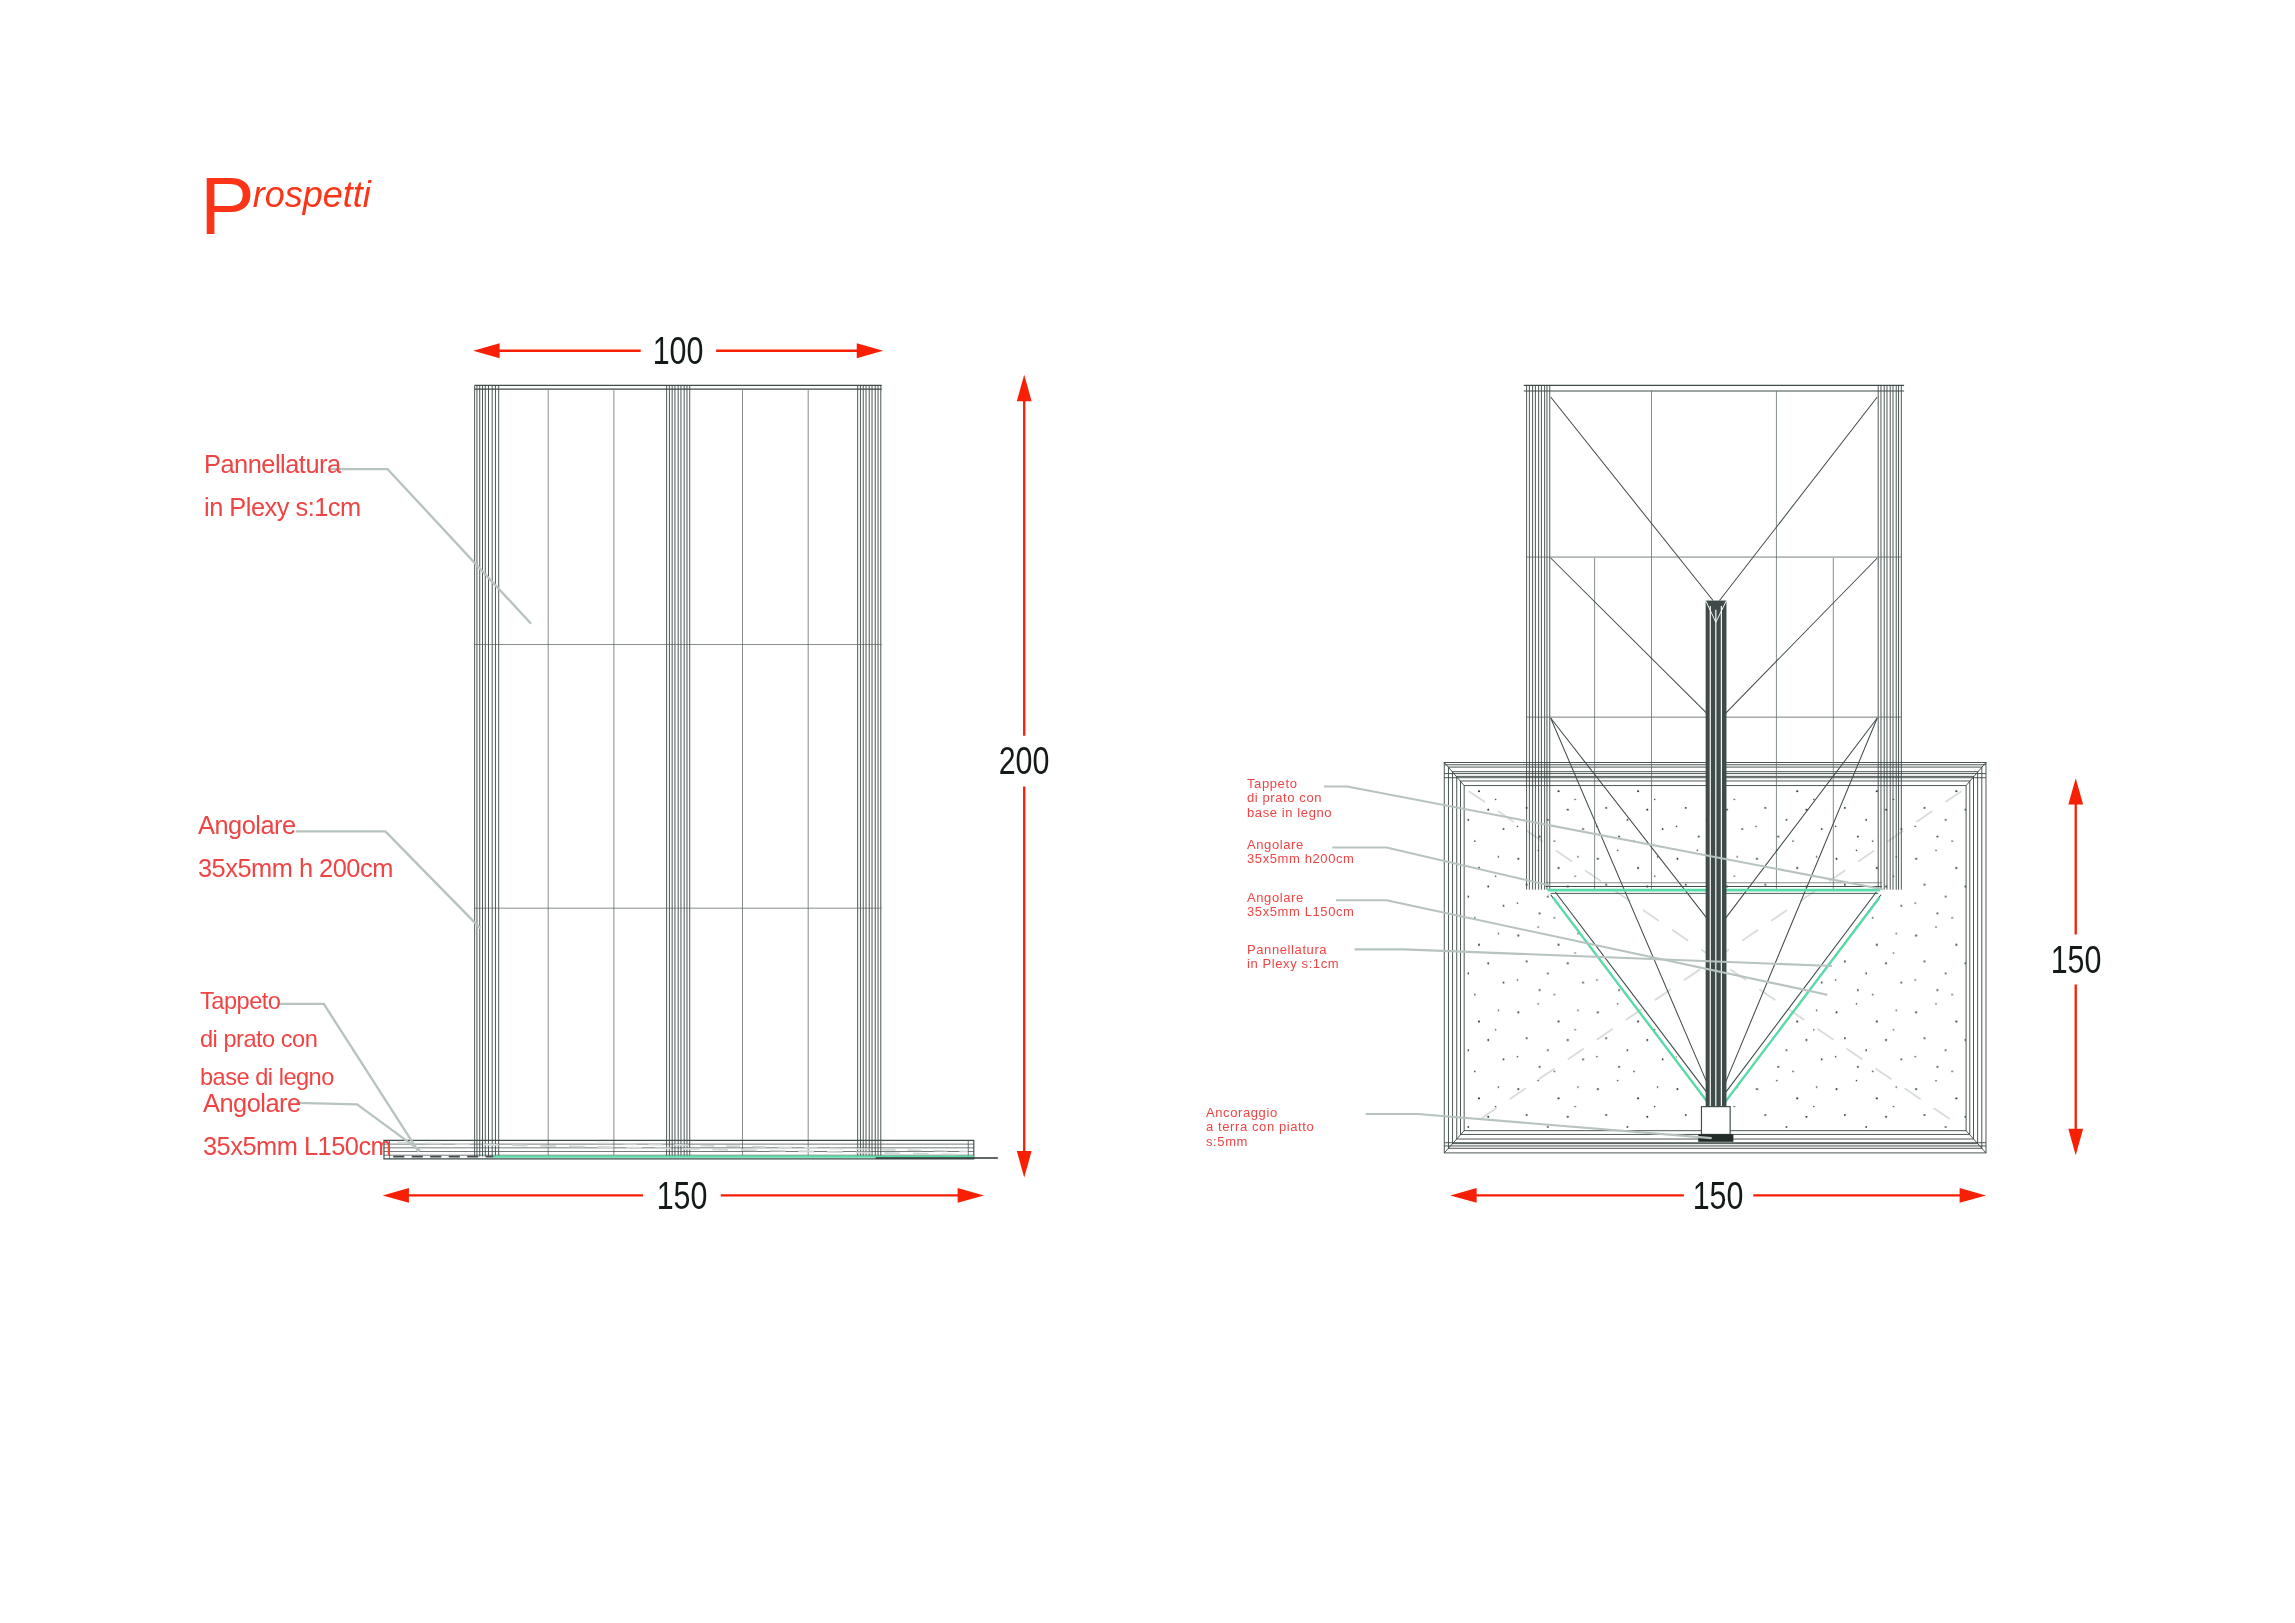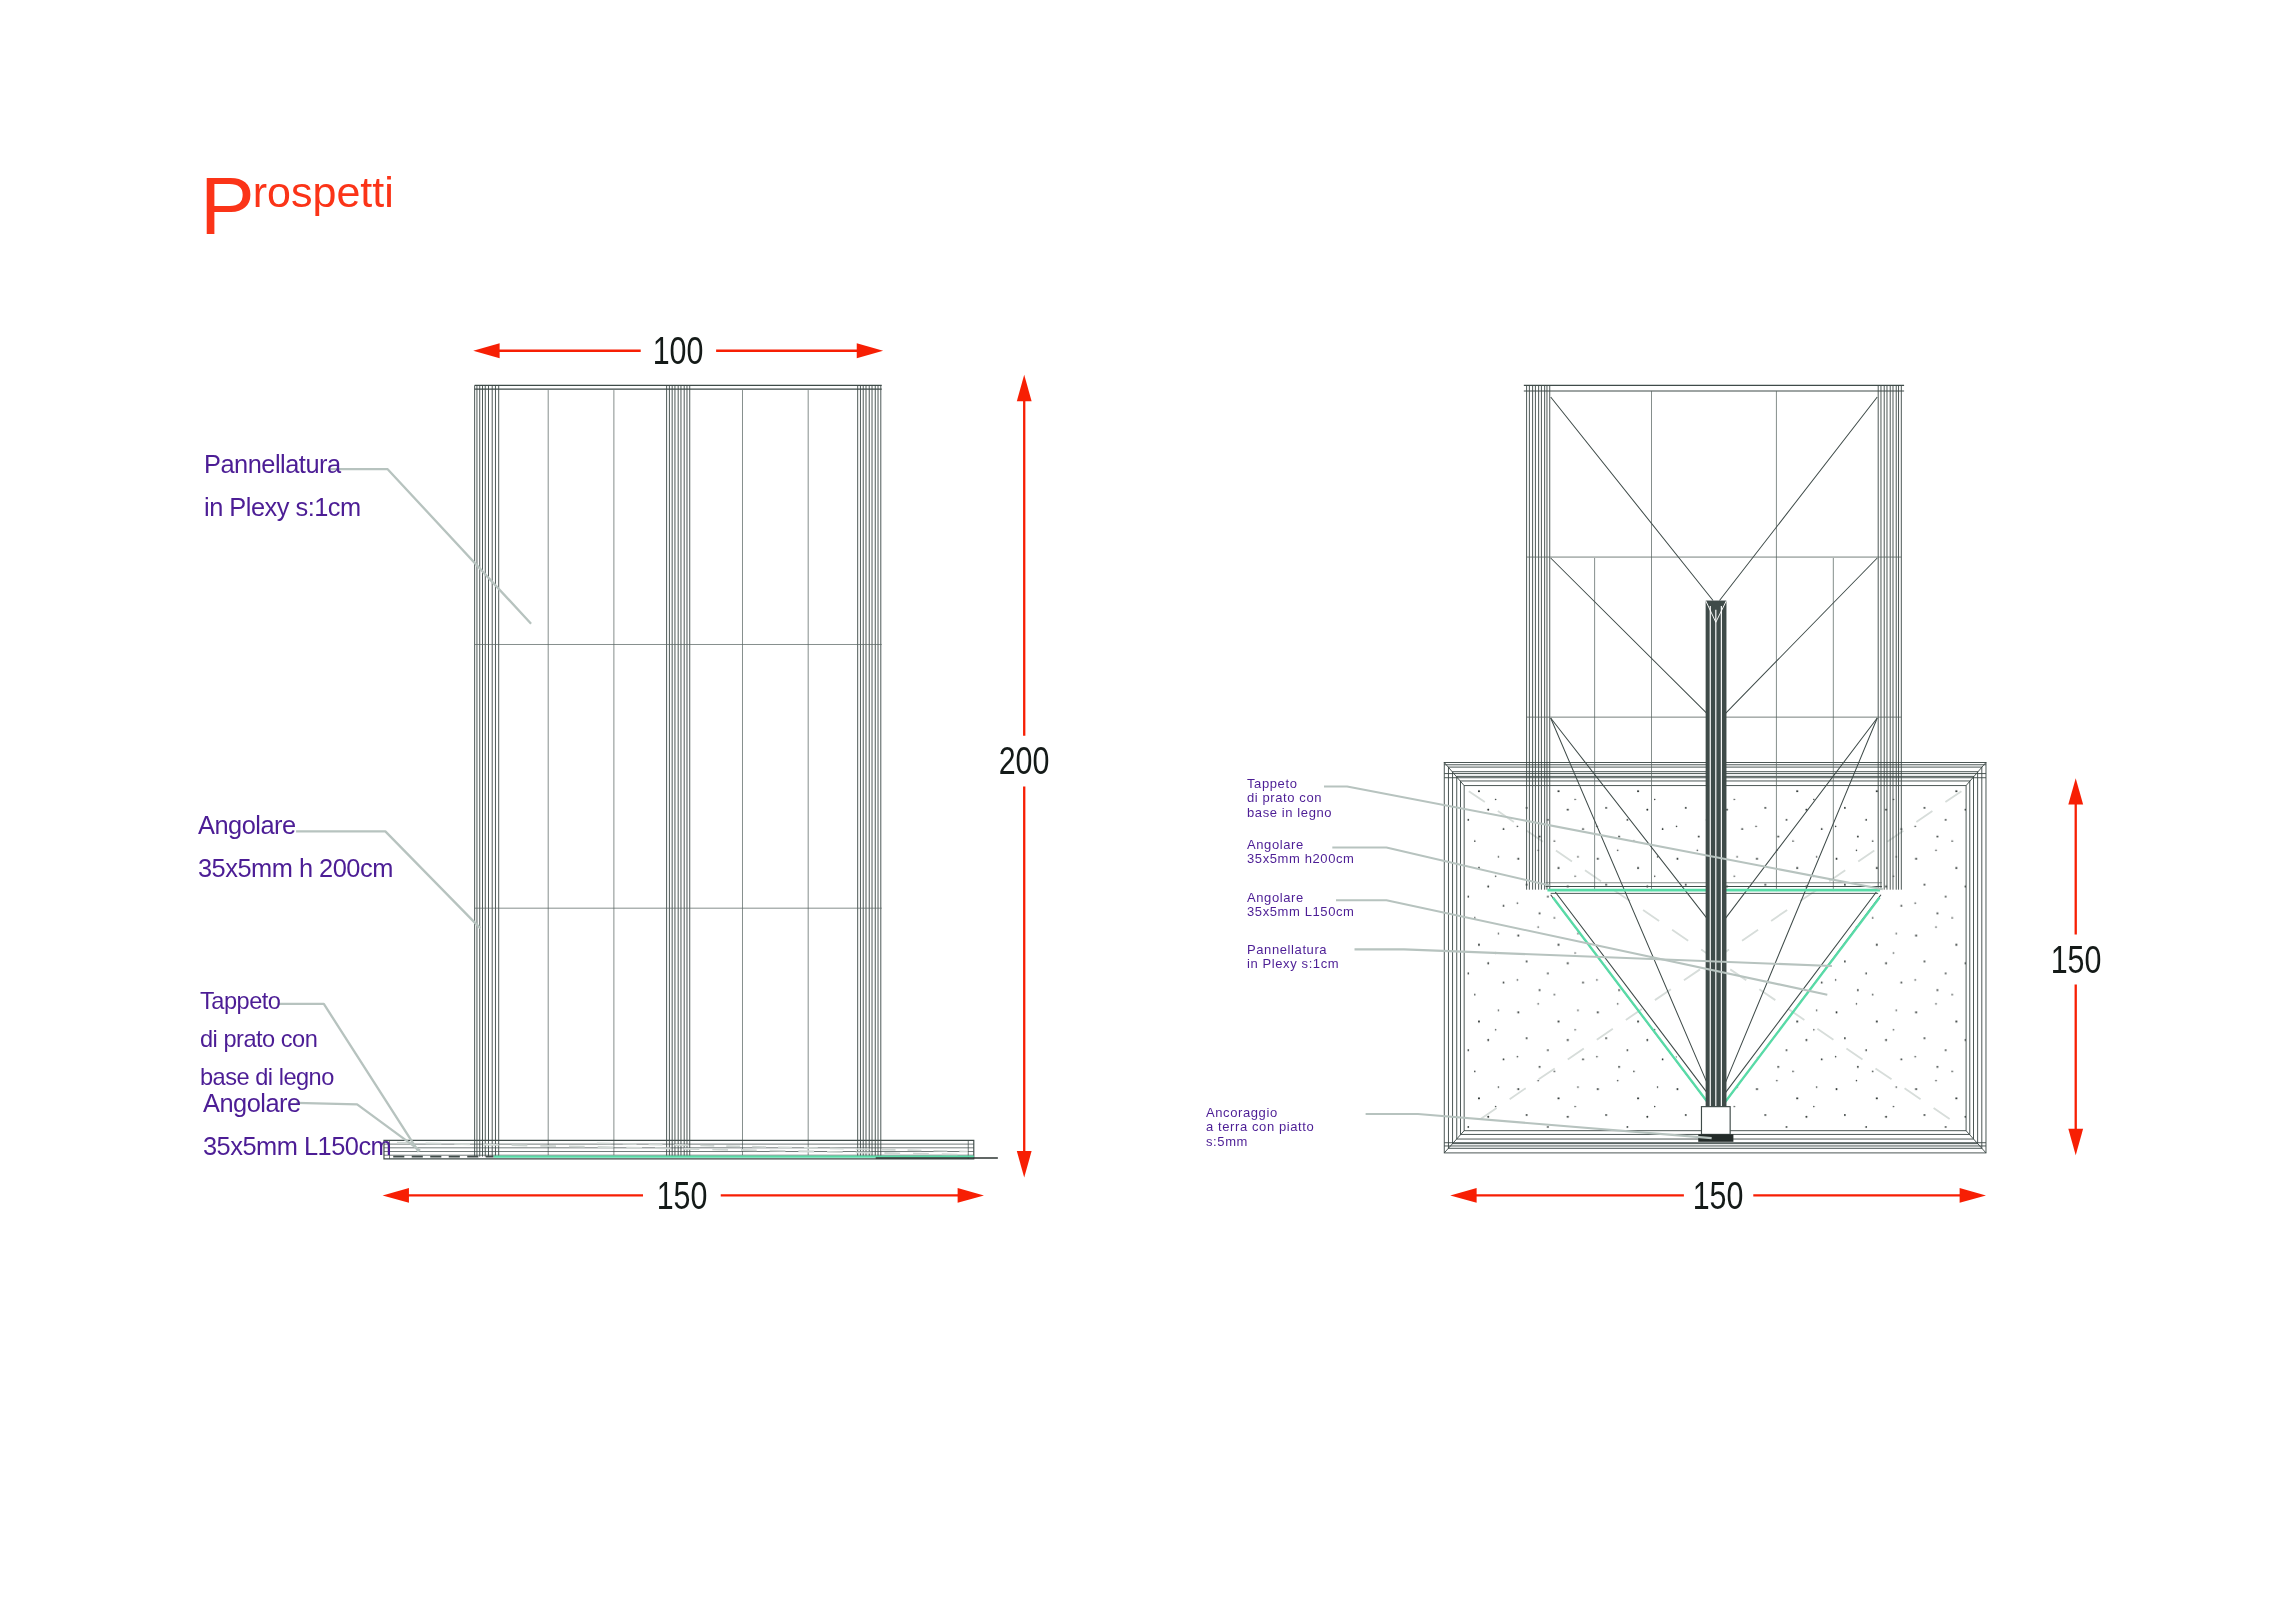--- a/index.html
+++ b/index.html
@@ -1,24 +1,24 @@
 <!DOCTYPE html>
 <html style="font-size:7.4px"><head>
 <meta charset="utf-8">
 <style>
   html,body{margin:0;padding:0;background:#ffffff;}
   body{width:2295px;height:1623px;position:relative;font-family:"Liberation Sans",sans-serif;overflow:hidden;}
   #stage{position:absolute;inset:0;}
   svg.draw{position:absolute;left:0;top:0;z-index:1;}
-  .txt{position:absolute;z-index:3;color:#4c1d95;}
+  .txt{position:absolute;z-index:3;color:#ef4444;}
 
   
   .title{left:200px;top:156px;color:#fb3418;white-space:nowrap;}
   .title .big-p{font-size:82px;line-height:46px;position:relative;top:27px;letter-spacing:-1.9px;font-weight:400;}
-  .title .rest{font-size:43px;font-weight:400;letter-spacing:0px;}
+  .title .rest{font-size:36px;font-weight:400;letter-spacing:0px;font-style:italic;}
 
   
   .lbl-left{font-size:25.4px;line-height:43px;letter-spacing:-0.5px;white-space:nowrap;}
   .lbl-left.tight{font-size:23.6px;line-height:38px;}
 
   
   .lbl-right{font-size:13px;line-height:14.3px;letter-spacing:0.6px;white-space:nowrap;font-weight:400;}
 
   
   .dim{background:#ffffff;color:#141a18;font-size:38px;line-height:38px;padding:0.9px 7.4px;transform:translate(-50%,-50%) scaleX(0.80);white-space:nowrap;}

